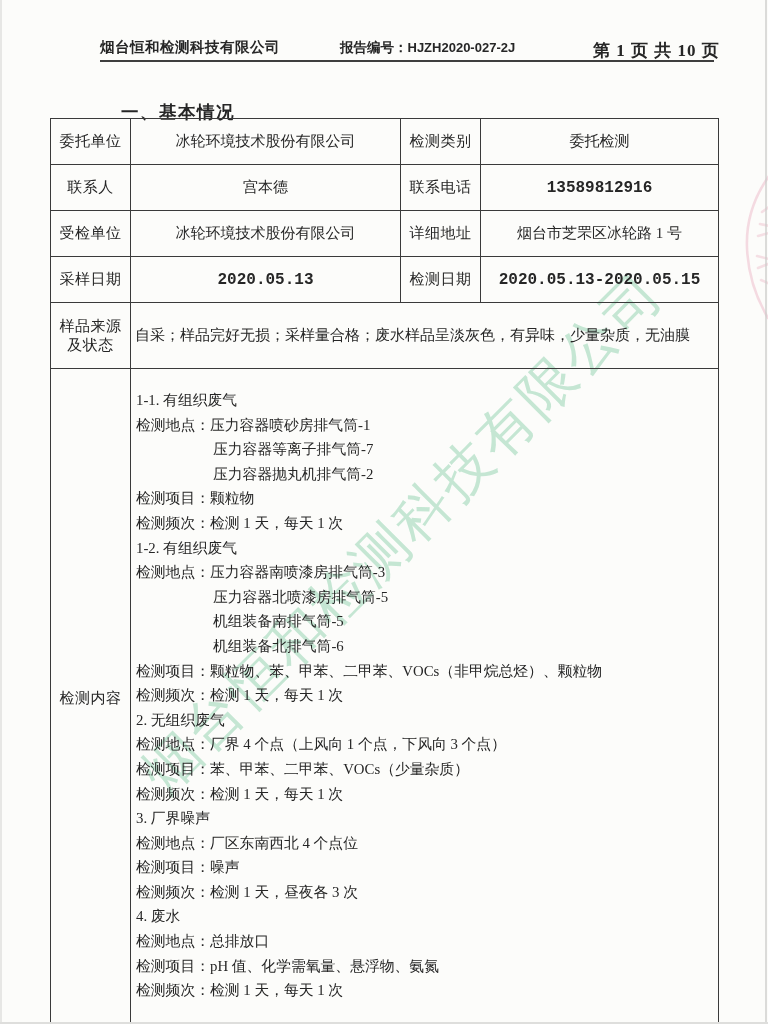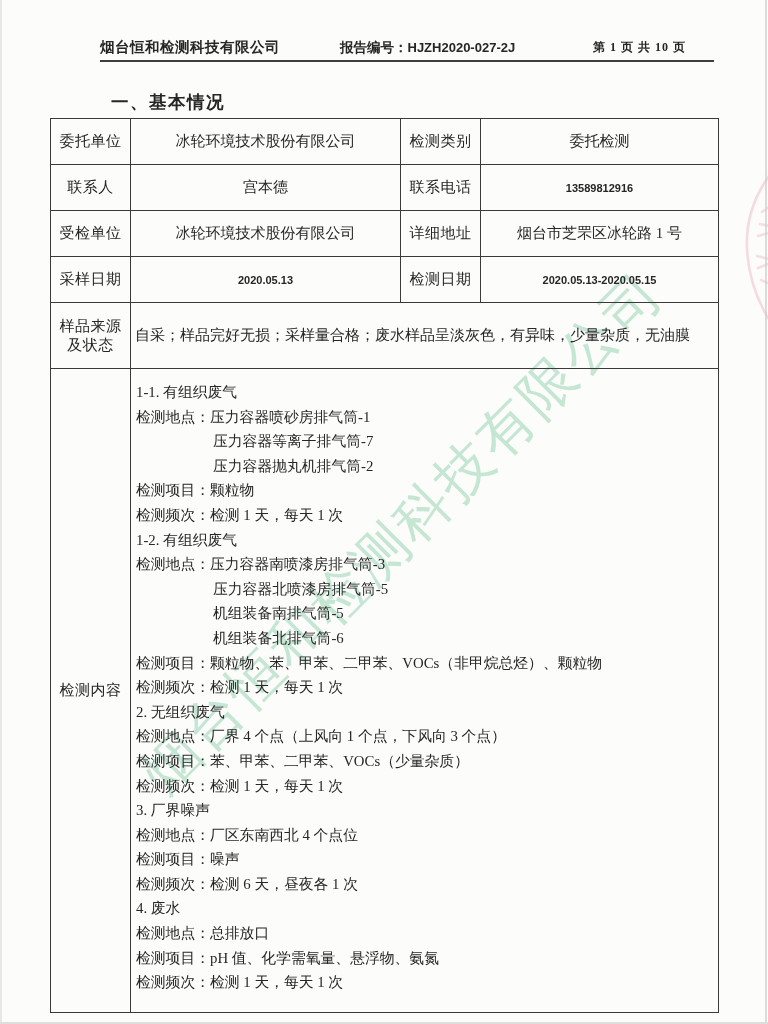--- a/index.html
+++ b/index.html
@@ -28,41 +28,41 @@
     color:#a4dabc;opacity:.62;pointer-events:none;
     font-family:"Liberation Serif", serif;
   }
   
   .stamp{position:absolute;right:-4px;top:172px;opacity:.5;}
 
   
   .hdr-company{position:absolute;left:100px;top:38px;font-size:14.5px;font-weight:700;letter-spacing:.5px;}
   .hdr-report{position:absolute;left:340px;top:39px;font-size:13.5px;font-weight:700;}
   .hdr-report .num{font-family:"Liberation Sans", sans-serif;font-size:13px;}
-  .hdr-pages{position:absolute;left:593px;top:39px;font-size:12px;font-weight:700;letter-spacing:1px;}
+  .hdr-pages{position:absolute;left:593px;top:39px;font-size:17px;font-weight:700;letter-spacing:1px;}
   .hdr-rule{position:absolute;left:100px;top:60px;width:614px;height:2px;background:#3e3e3e;}
 
   
-  .sec-title{position:absolute;left:103px;top:82px;font-size:17.5px;font-weight:700;letter-spacing:1.5px;margin:8px;}
+  .sec-title{position:absolute;left:103px;top:82px;font-size:17.5px;font-weight:700;letter-spacing:1.5px;margin:18px;}
 
   
   table.info{
     position:absolute;left:50px;top:118px;width:668px;
     border-collapse:collapse;table-layout:fixed;
     font-size:15px;
   }
   table.info td{
     border:1.6px solid #3a3a3a;
-    padding:4px 4px;
+    padding:12px 4px;
     vertical-align:middle;
     overflow:hidden;
   }
   td.lbl{text-align:center;letter-spacing:.5px;}
   td.val{text-align:center;margin-top:12px;}
-  td.num{font-family:Liberation Sans, sans-serif;font-weight:600;font-size:11px;}
+  td.num{font-family:Liberation Mono, monospace;font-weight:600;font-size:16px;}
   tr.r{height:46px;}
   tr.rs{height:66px;}
   td.left{text-align:left;padding-left:6px;}
   .sample-val{line-height:25px;margin-top:47px;}
 
   
   .content-box{min-height:620px;padding:7px 2px 8px 1px;}
   .cline{line-height:24.6px;font-size:14.8px;white-space:nowrap;}
   .cline .lb{font-weight:400;}
   .cline.indent{padding-left:77px;}
@@ -147,21 +147,21 @@
               <div class="cline indent"><span>机组装备北排气筒-6</span></div>
               <div class="cline"><span class="lb">检测项目：</span><span>颗粒物、苯、甲苯、二甲苯、VOCs（非甲烷总烃）、颗粒物</span></div>
               <div class="cline"><span class="lb">检测频次：</span><span>检测 1 天，每天 1 次</span></div>
               <div class="cline"><span class="lb">2. 无组织废气</span></div>
               <div class="cline"><span class="lb">检测地点：</span><span>厂界 4 个点（上风向 1 个点，下风向 3 个点）</span></div>
               <div class="cline"><span class="lb">检测项目：</span><span>苯、甲苯、二甲苯、VOCs（少量杂质）</span></div>
               <div class="cline"><span class="lb">检测频次：</span><span>检测 1 天，每天 1 次</span></div>
               <div class="cline"><span class="lb">3. 厂界噪声</span></div>
               <div class="cline"><span class="lb">检测地点：</span><span>厂区东南西北 4 个点位</span></div>
               <div class="cline"><span class="lb">检测项目：</span><span>噪声</span></div>
-              <div class="cline"><span class="lb">检测频次：</span><span>检测 6 天，昼夜各 1 次</span></div>
+              <div class="cline"><span class="lb">检测频次：</span><span>检测 1 天，昼夜各 3 次</span></div>
               <div class="cline"><span class="lb">4. 废水</span></div>
               <div class="cline"><span class="lb">检测地点：</span><span>总排放口</span></div>
               <div class="cline"><span class="lb">检测项目：</span><span>pH 值、化学需氧量、悬浮物、氨氮</span></div>
               <div class="cline"><span class="lb">检测频次：</span><span>检测 1 天，每天 1 次</span></div>
             </div>
         </td>
       </tr>
     </tbody>
   </table>
 

